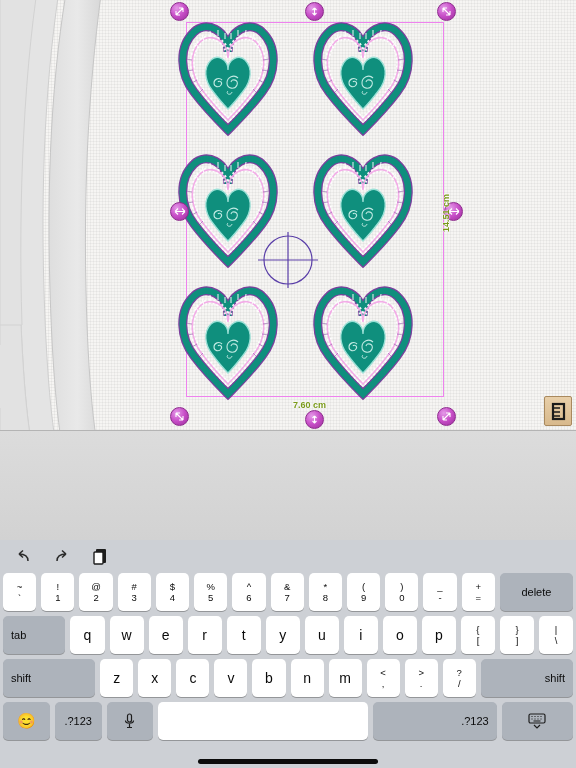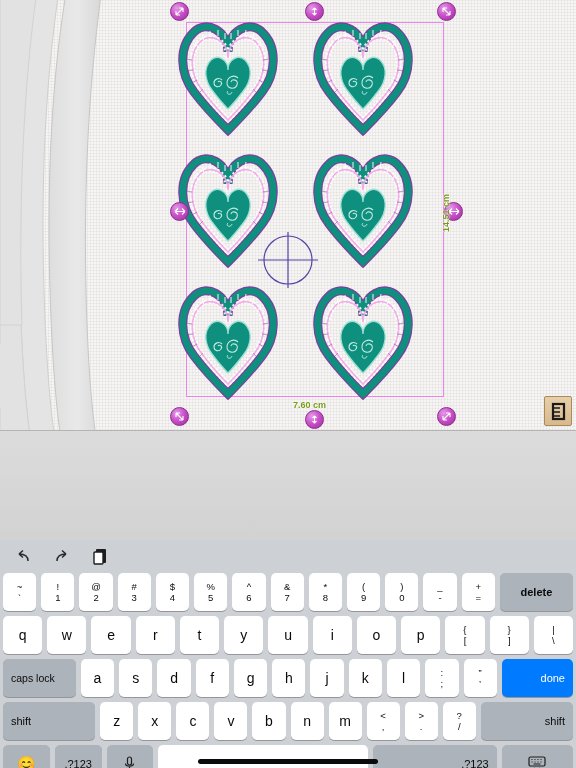--- a/index.html
+++ b/index.html
@@ -313,24 +313,25 @@
           <span class="sub">0</span>
         </div>
         <div class="key dual" style="flex: 1 1 0%;">
           <span class="up">_</span>
           <span class="sub">-</span>
         </div>
         <div class="key dual" style="flex: 1 1 0%;">
           <span class="up">+</span>
           <span class="sub">=</span>
         </div>
-        <div class="key dark lbl" style="flex: 2.2 1 0%; font-weight: bold;">delete</div>
+        <div class="key dark lbl" style="flex: 2.2 1 0%;">delete</div>
       </div>
 
     <div class="krow" id="row-q">
+        <div class="key dark lbl left" style="flex: 1.6 1 0%;">tab</div>
         <div class="key" style="flex: 1 1 0%;">q</div>
         <div class="key" style="flex: 1 1 0%;">w</div>
         <div class="key" style="flex: 1 1 0%;">e</div>
         <div class="key" style="flex: 1 1 0%;">r</div>
         <div class="key" style="flex: 1 1 0%;">t</div>
         <div class="key" style="flex: 1 1 0%;">y</div>
         <div class="key" style="flex: 1 1 0%;">u</div>
         <div class="key" style="flex: 1 1 0%;">i</div>
         <div class="key" style="flex: 1 1 0%;">o</div>
         <div class="key" style="flex: 1 1 0%;">p</div>
@@ -341,41 +342,20 @@
         <div class="key dual" style="flex: 1 1 0%;">
           <span class="up">}</span>
           <span class="sub">]</span>
         </div>
         <div class="key dual" style="flex: 1 1 0%;">
           <span class="up">|</span>
           <span class="sub">\</span>
         </div>
       </div>
 
-    <div class="krow" id="row-a">
-        <div class="key dark lbl-sm left" style="flex: 1.95 1 0%;">caps lock</div>
-        <div class="key" style="flex: 1 1 0%;">a</div>
-        <div class="key" style="flex: 1 1 0%;">s</div>
-        <div class="key" style="flex: 1 1 0%;">d</div>
-        <div class="key" style="flex: 1 1 0%;">f</div>
-        <div class="key" style="flex: 1 1 0%;">g</div>
-        <div class="key" style="flex: 1 1 0%;">h</div>
-        <div class="key" style="flex: 1 1 0%;">j</div>
-        <div class="key" style="flex: 1 1 0%;">k</div>
-        <div class="key" style="flex: 1 1 0%;">l</div>
-        <div class="key dual" style="flex: 1 1 0%;">
-          <span class="up">:</span>
-          <span class="sub">;</span>
-        </div>
-        <div class="key dual" style="flex: 1 1 0%;">
-          <span class="up">”</span>
-          <span class="sub">’</span>
-        </div>
-        <div class="key blue lbl right" style="flex: 1.9 1 0%;">done</div>
-      </div>
 
     <div class="krow" id="row-z">
         <div class="key dark lbl left" style="flex: 2.55 1 0%;">shift</div>
         <div class="key" style="flex: 1 1 0%;">z</div>
         <div class="key" style="flex: 1 1 0%;">x</div>
         <div class="key" style="flex: 1 1 0%;">c</div>
         <div class="key" style="flex: 1 1 0%;">v</div>
         <div class="key" style="flex: 1 1 0%;">b</div>
         <div class="key" style="flex: 1 1 0%;">n</div>
         <div class="key" style="flex: 1 1 0%;">m</div>

